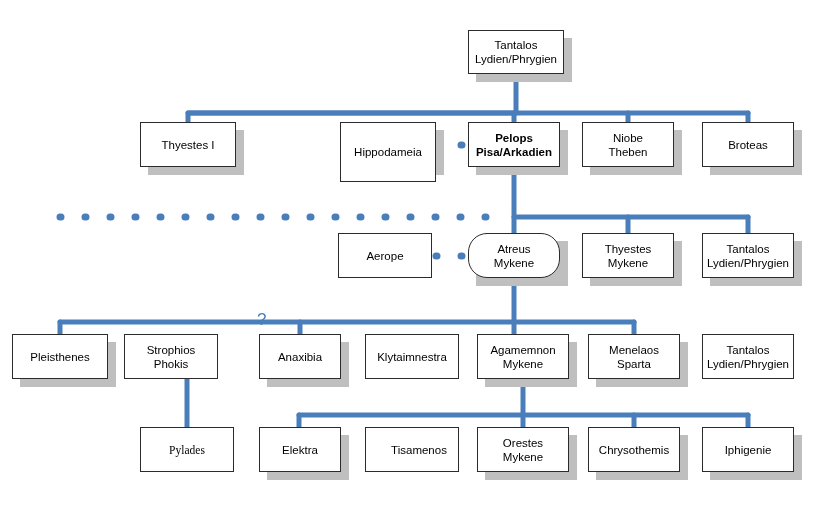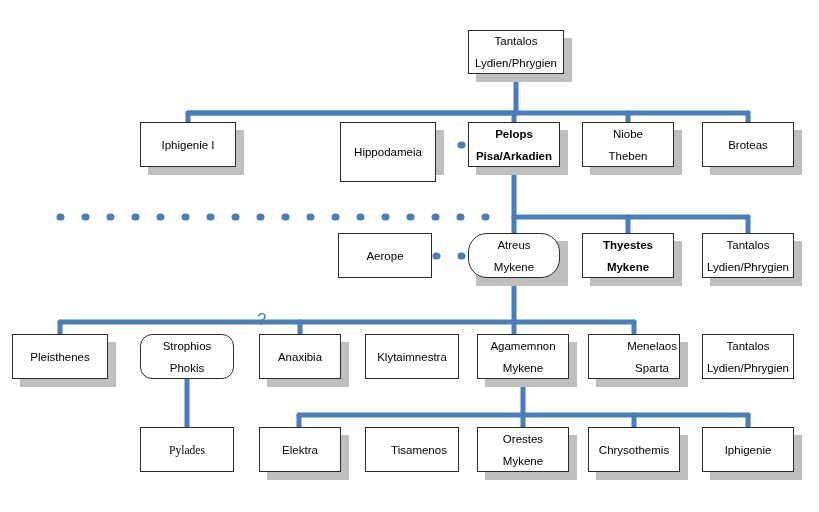--- a/index.html
+++ b/index.html
@@ -27,21 +27,21 @@
   .node {
     position: absolute;
     box-sizing: border-box;
     background: #ffffff;
     border: 1px solid #2b2b2b;
     display: flex;
     align-items: center;
     justify-content: center;
     text-align: center;
     font-size: 11.5px;
-    line-height: 22px;
+    line-height: 14px;
     color: #000000;
     z-index: 5;
   }
   .node .label {
     display: block;
     white-space: pre-line;
     padding: 0 2px;
   }
   .shadow {
     position: absolute;
@@ -86,21 +86,21 @@
       <path d="M634 415 L634 427" fill="none" stroke="#4a7ebb" stroke-width="5" stroke-linecap="round" stroke-linejoin="round"></path>
       <path d="M748 415 L748 427" fill="none" stroke="#4a7ebb" stroke-width="5" stroke-linecap="round" stroke-linejoin="round"></path>
     </svg>
 <div class="shadow" style="left: 476px; top: 38px; width: 96px; height: 44px;"></div>
     <div class="node" style="left: 468px; top: 30px; width: 96px; height: 44px;">
       <span class="label">Tantalos
 Lydien/Phrygien</span>
     </div>
     <div class="shadow" style="left: 148px; top: 130px; width: 96px; height: 45px;"></div>
     <div class="node" style="left: 140px; top: 122px; width: 96px; height: 45px;">
-      <span class="label">Iphigenie I</span>
+      <span class="label">Thyestes I</span>
     </div>
     <div class="shadow" style="left: 348px; top: 130px; width: 96px; height: 45px;"></div>
     <div class="node" style="left: 340px; top: 122px; width: 96px; height: 60px;">
       <span class="label">Hippodameia</span>
     </div>
     <div class="shadow" style="left: 476px; top: 130px; width: 92px; height: 45px;"></div>
     <div class="node" style="left: 468px; top: 122px; width: 92px; height: 45px; font-weight: bold;">
       <span class="label">Pelops
 Pisa/Arkadien</span>
     </div>
@@ -115,51 +115,51 @@
     </div>
     <div class="node" style="left: 338px; top: 233px; width: 94px; height: 45px;">
       <span class="label">Aerope</span>
     </div>
     <div class="shadow" style="left: 476px; top: 241px; width: 92px; height: 45px;"></div>
     <div class="node" style="left: 468px; top: 233px; width: 92px; height: 45px; border-radius: 19px;">
       <span class="label">Atreus
 Mykene</span>
     </div>
     <div class="shadow" style="left: 590px; top: 241px; width: 92px; height: 45px;"></div>
-    <div class="node" style="left: 582px; top: 233px; width: 92px; height: 45px; font-weight: bold;">
+    <div class="node" style="left: 582px; top: 233px; width: 92px; height: 45px;">
       <span class="label">Thyestes
 Mykene</span>
     </div>
     <div class="shadow" style="left: 710px; top: 241px; width: 92px; height: 45px;"></div>
     <div class="node" style="left: 702px; top: 233px; width: 92px; height: 45px;">
       <span class="label">Tantalos
 Lydien/Phrygien</span>
     </div>
     <div class="shadow" style="left: 20px; top: 342px; width: 96px; height: 45px;"></div>
     <div class="node" style="left: 12px; top: 334px; width: 96px; height: 45px;">
       <span class="label">Pleisthenes</span>
     </div>
-    <div class="node" style="left: 140px; top: 334px; width: 94px; height: 45px; border-radius: 12px;">
+    <div class="node" style="left: 124px; top: 334px; width: 94px; height: 45px;">
       <span class="label">Strophios
 Phokis</span>
     </div>
     <div class="shadow" style="left: 267px; top: 342px; width: 82px; height: 45px;"></div>
     <div class="node" style="left: 259px; top: 334px; width: 82px; height: 45px;">
       <span class="label">Anaxibia</span>
     </div>
     <div class="node" style="left: 365px; top: 334px; width: 94px; height: 45px;">
       <span class="label">Klytaimnestra</span>
     </div>
     <div class="shadow" style="left: 485px; top: 342px; width: 92px; height: 45px;"></div>
     <div class="node" style="left: 477px; top: 334px; width: 92px; height: 45px;">
       <span class="label">Agamemnon
 Mykene</span>
     </div>
     <div class="shadow" style="left: 596px; top: 342px; width: 92px; height: 45px;"></div>
-    <div class="node" style="left: 588px; top: 334px; width: 92px; height: 45px; justify-content: flex-end;">
+    <div class="node" style="left: 588px; top: 334px; width: 92px; height: 45px;">
       <span class="label">Menelaos
 Sparta</span>
     </div>
     <div class="node" style="left: 702px; top: 334px; width: 92px; height: 45px;">
       <span class="label">Tantalos
 Lydien/Phrygien</span>
     </div>
     <div class="node" style="left: 140px; top: 427px; width: 94px; height: 45px; font-family: Liberation Serif, serif;">
       <span class="label">Pylades</span>
     </div>

